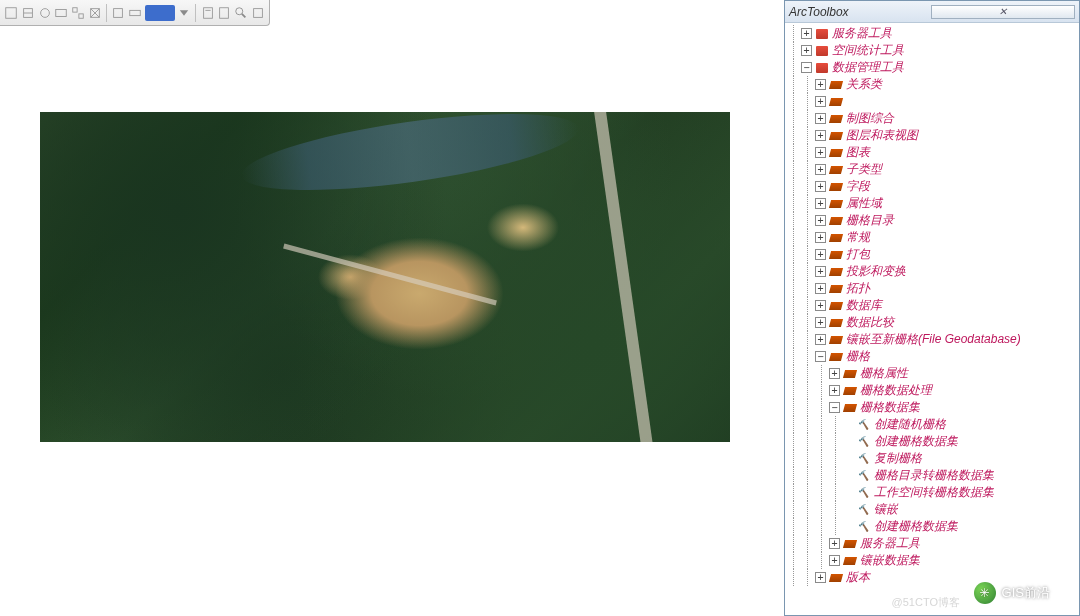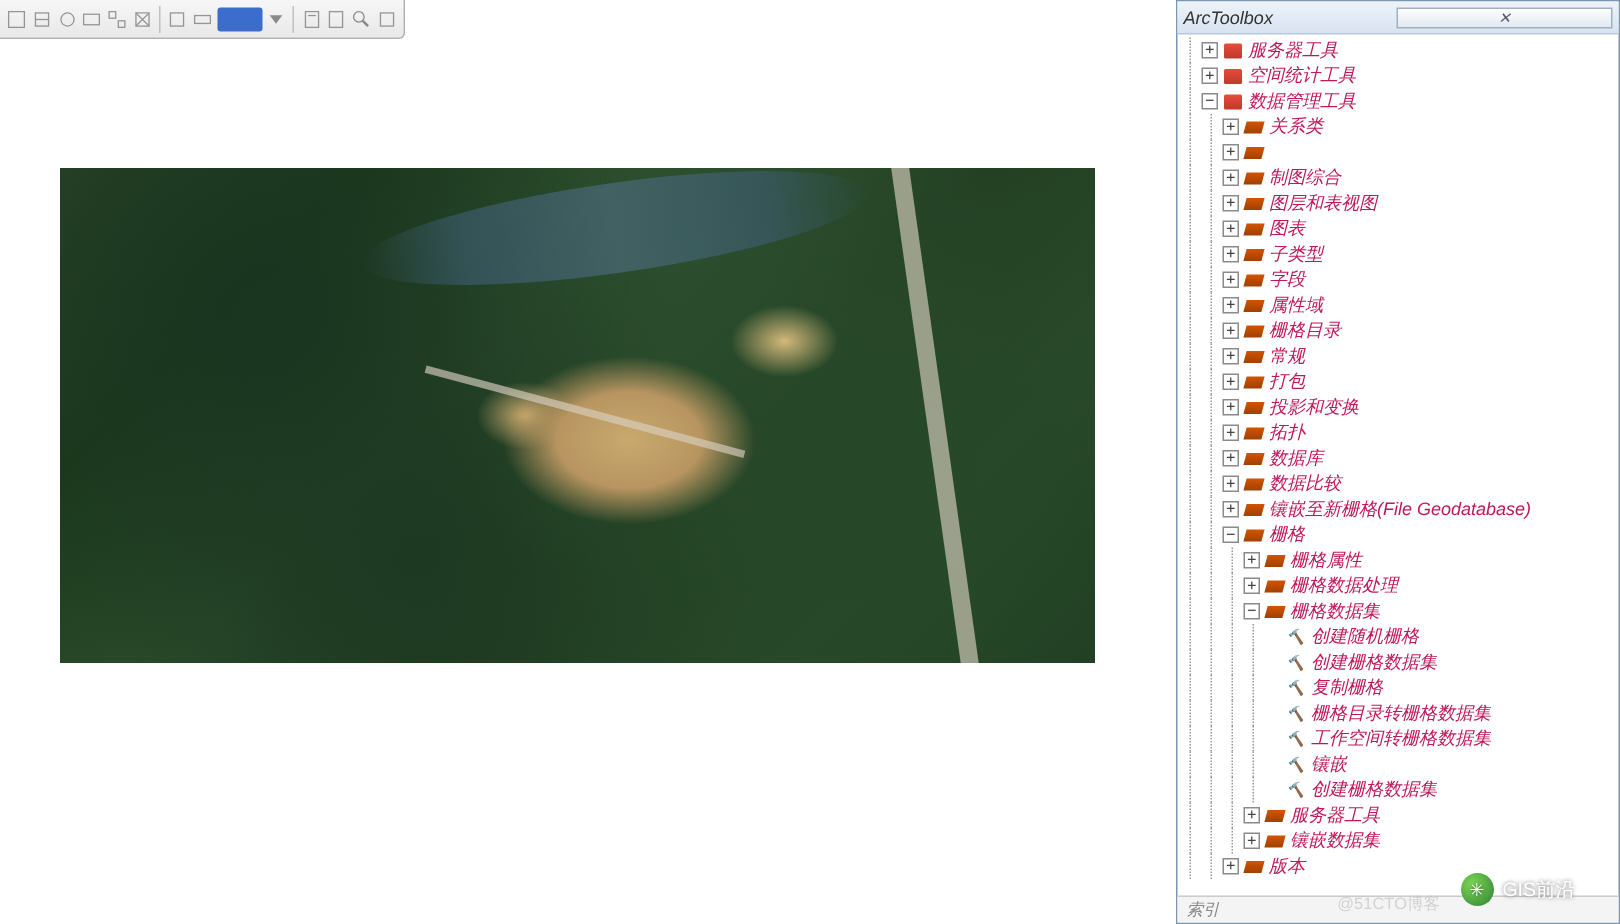--- a/index.html
+++ b/index.html
@@ -457,22 +457,19 @@
           <div class="row">
             <span class="dots"></span>
             <span class="dots"></span>
             <span class="exp">+</span>
             <span class="icon toolset-ico"></span>
             <span class="lbl">版本</span>
           </div>
         </li>
       </ul>
   </div>
-  <div class="footer">
-    <span>索引</span>
-  </div>
 </div>
 
 <div class="wm-url">@51CTO博客</div>
 <div class="watermark">
   <span class="wm-logo">✳</span>
   <span>GIS前沿</span>
 </div>
 
 </body></html>

